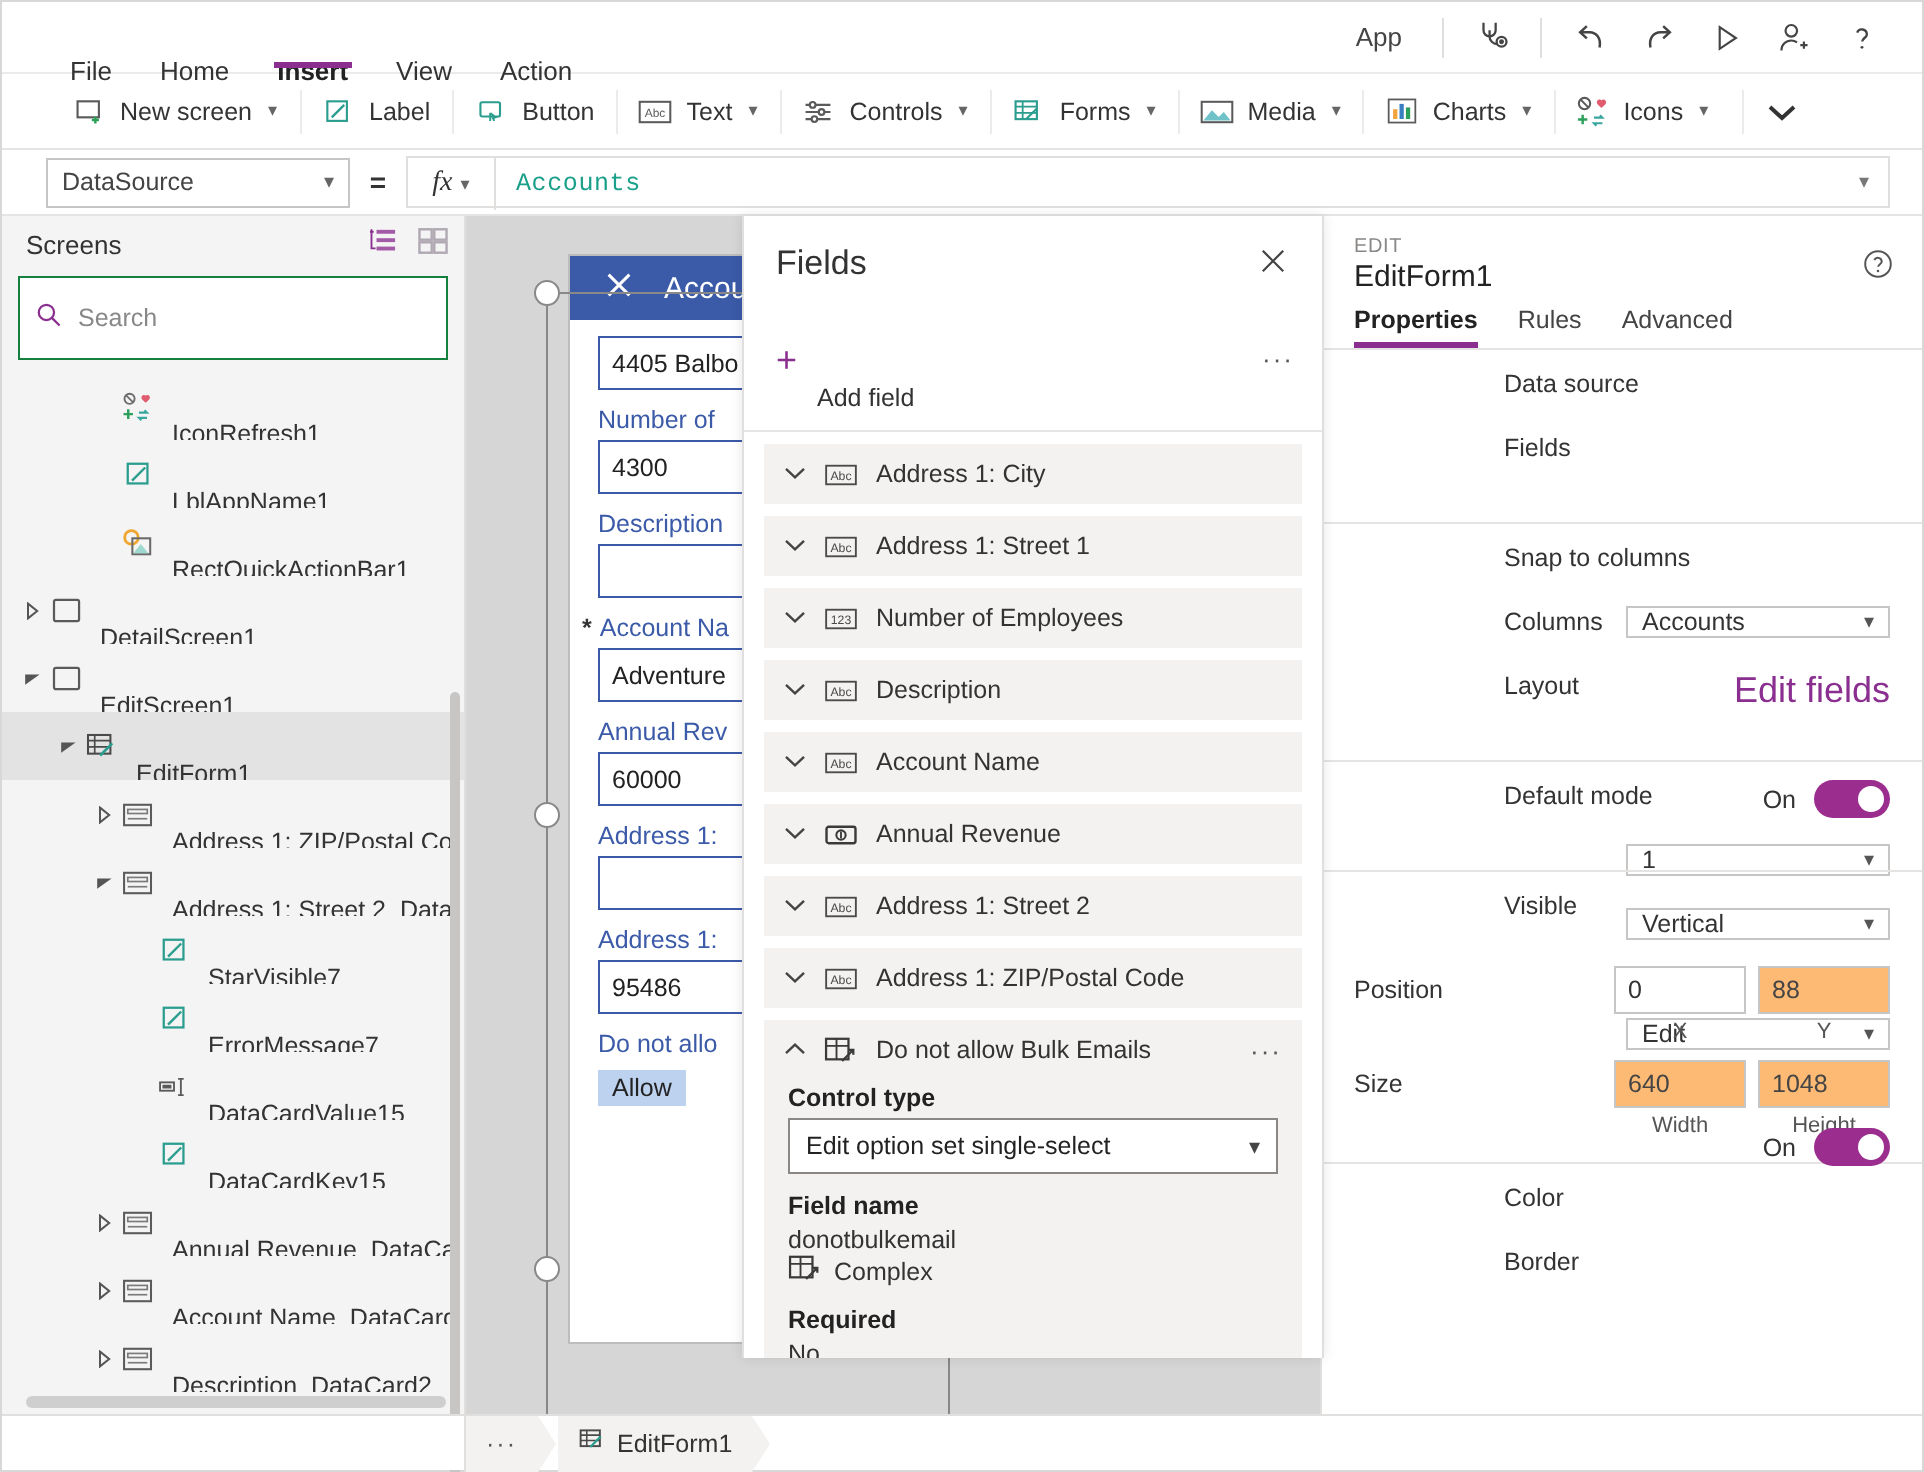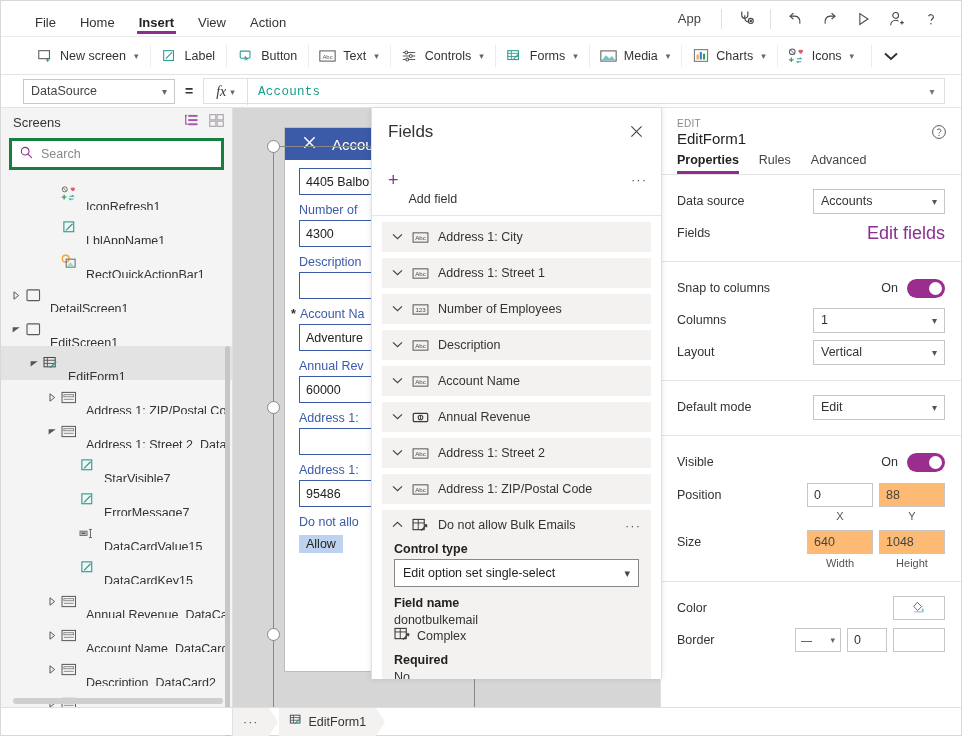--- a/index.html
+++ b/index.html
@@ -9,21 +9,21 @@
     font-family:"Liberation Sans","DejaVu Sans",sans-serif;
     font-size:12.5px; color:#333; background:#fff;
     overflow:hidden; position:relative;
   }
   .app { width:962px; height:736px; position:relative; display:flex; flex-direction:column;
          border:1px solid #d8d8d8; }
 
   
   .menubar { height:36px; display:flex; align-items:center; background:#fff;
              border-bottom:1px solid #edebe9; padding-left:22px; flex:0 0 36px; }
-  .menu-item { padding:4px 12px; height:36px; line-height:36px; font-size:13px; color:#333;
+  .menu-item { padding:17px 12px; height:36px; line-height:36px; font-size:13px; color:#333;
                position:relative; cursor:default; }
   .menu-item.active { font-weight:bold; color:#222; }
   .menu-item.active::after { content:""; position:absolute; left:10px; right:10px; bottom:3px;
                              height:3px; background:#8a2f8f; }
   .menu-right { margin-left:auto; display:flex; align-items:center; padding-right:14px; gap:2px; }
   .menu-app { font-size:13px; color:#444; padding:0 12px; }
   .vdiv { width:1px; height:20px; background:#e1dfdd; margin:0 6px; }
   .ticon { width:32px; height:30px; display:flex; align-items:center; justify-content:center;
            color:#444; }
   .ticon svg { display:block; }
@@ -62,21 +62,21 @@
 
   
   .mainrow { flex:1; display:flex; min-height:0; position:relative; }
 
   
   .treepane { width:232px; background:#f4f4f4; border-right:1px solid #e1dfdd;
               display:flex; flex-direction:column; flex:0 0 232px; position:relative; }
   .tp-head { height:28px; display:flex; align-items:center; padding:0 8px 0 12px; }
   .tp-title { font-size:13px; color:#333; }
   .tp-head-icons { margin-left:auto; display:flex; gap:10px; align-items:center; }
-  .searchbox { margin:2px 8px 6px 8px; height:32px; background:#fff; border:3px solid #15803d;
+  .searchbox { margin:2px 8px 6px 8px; height:42px; background:#fff; border:1px solid #15803d;
                display:flex; align-items:center; padding:0 8px; gap:8px; }
   .searchbox .ph { color:#888; font-size:12.5px; }
   .tree { flex:1; overflow:hidden; position:relative; }
   .trow { height:34px; display:flex; align-items:center; font-size:12.5px; color:#333;
           padding-right:6px; white-space:nowrap; overflow:hidden; }
   .trow.sel { background:#e3e3e3; }
   .tw { width:14px; flex:0 0 14px; display:flex; align-items:center; justify-content:center;
         color:#555; font-size:7px; }
   .ticonbox { width:20px; flex:0 0 20px; display:flex; align-items:center; justify-content:center;
               margin-right:7px; }
@@ -138,21 +138,21 @@
   .pr-head { padding:10px 16px 0 16px; position:relative; }
   .pr-edit { font-size:10px; color:#8a8886; letter-spacing:.3px; }
   .pr-name { font-size:15px; color:#222; margin-top:1px; }
   .pr-help { position:absolute; right:14px; top:16px; color:#444; }
   .pr-tabs { display:flex; gap:20px; padding:6px 16px 0 16px; border-bottom:1px solid #e6e4e2; }
   .pr-tab { font-size:12.5px; color:#444; padding-bottom:7px; position:relative; }
   .pr-tab.active { font-weight:bold; color:#222; }
   .pr-tab.active::after { content:""; position:absolute; left:0; right:0; bottom:0; height:3px;
                           background:#8a2f8f; }
   .pr-sec { padding:10px 16px 12px 16px; border-bottom:1px solid #e6e4e2; }
-  .pr-row { height:32px; display:flex; align-items:center; font-size:12.5px; color:#333; }
+  .pr-row { height:32px; display:flex; align-items:center; font-size:12.5px; color:#333;flex-direction:column; }
   .pr-row .lbl { width:118px; flex:0 0 118px; }
   .pr-ctl { margin-left:auto; }
   .psel { width:132px; height:25px; border:1px solid #c8c6c4; background:#fff; display:flex;
           align-items:center; padding:0 7px; font-size:12.5px; color:#333; }
   .psel .chev { margin-left:auto; font-size:10px; color:#555; }
   .link { color:#8a2f8f; font-size:18px; }
   .toggle-wrap { display:flex; align-items:center; gap:9px; margin-left:auto; }
   .toggle-on-lbl { font-size:12.5px; color:#333; }
   .toggle { width:38px; height:19px; border-radius:10px; background:#9b2d8f; position:relative; }
   .toggle .knob { position:absolute; right:3px; top:3px; width:13px; height:13px;

